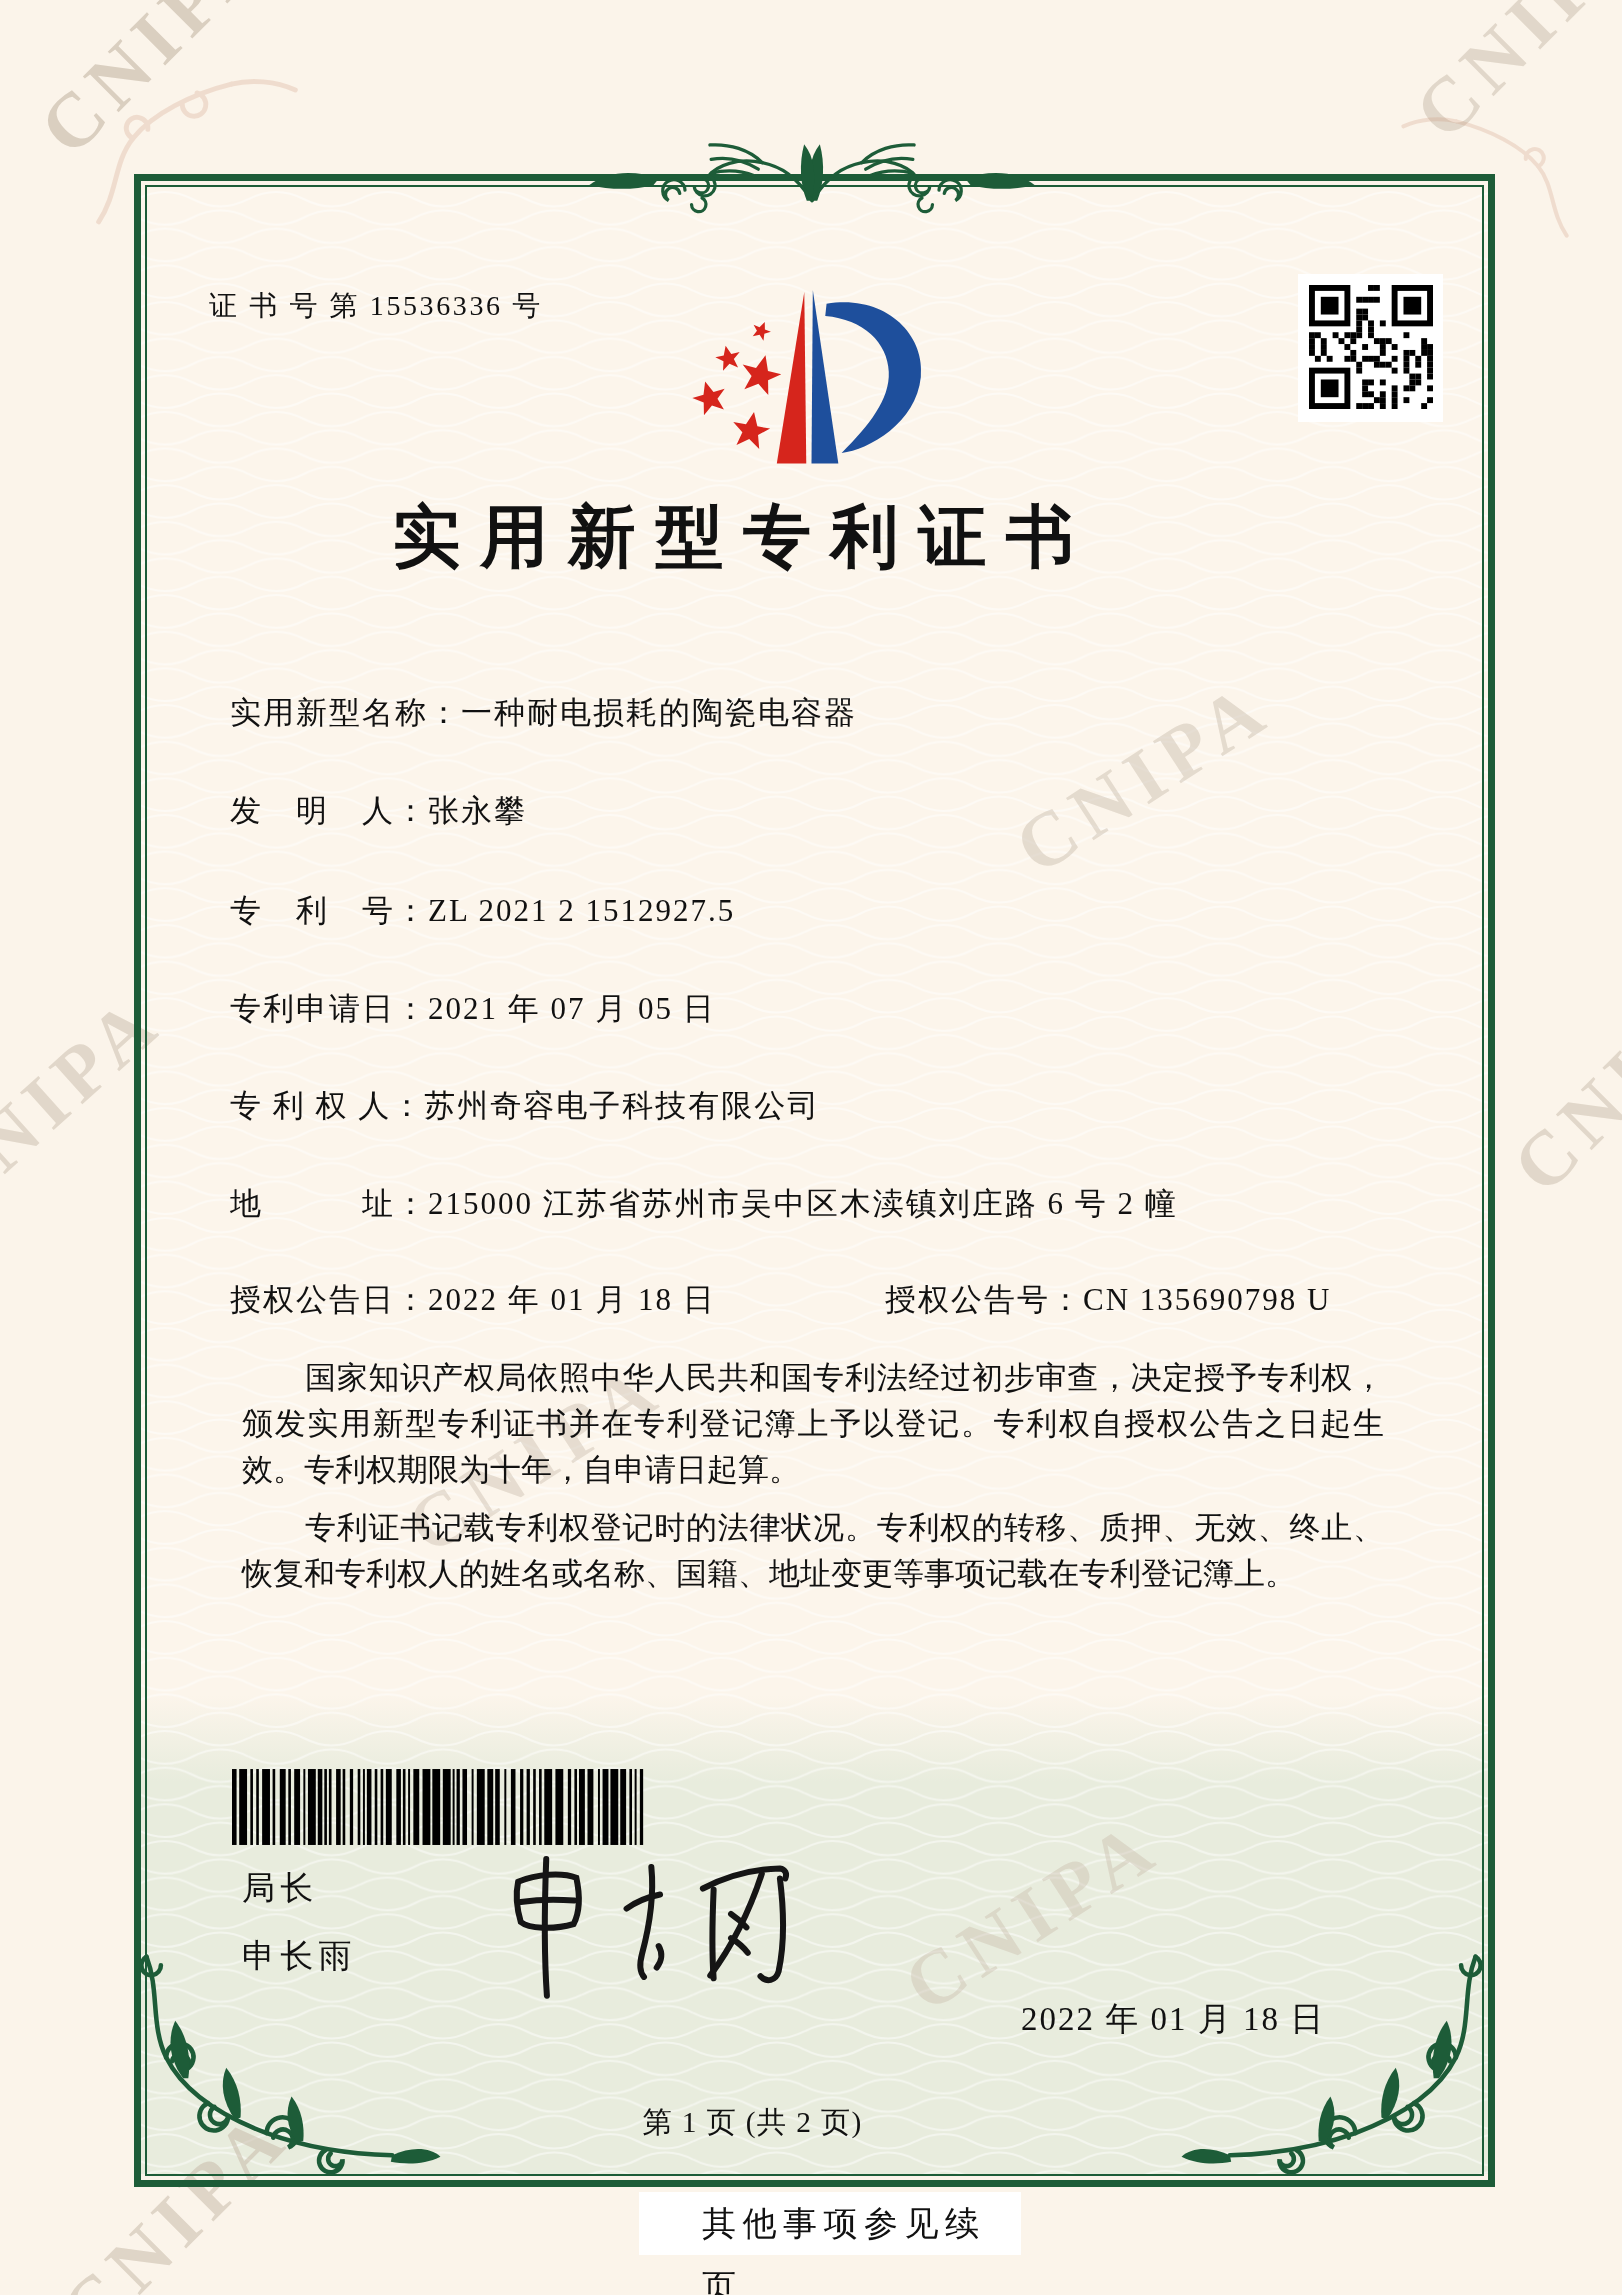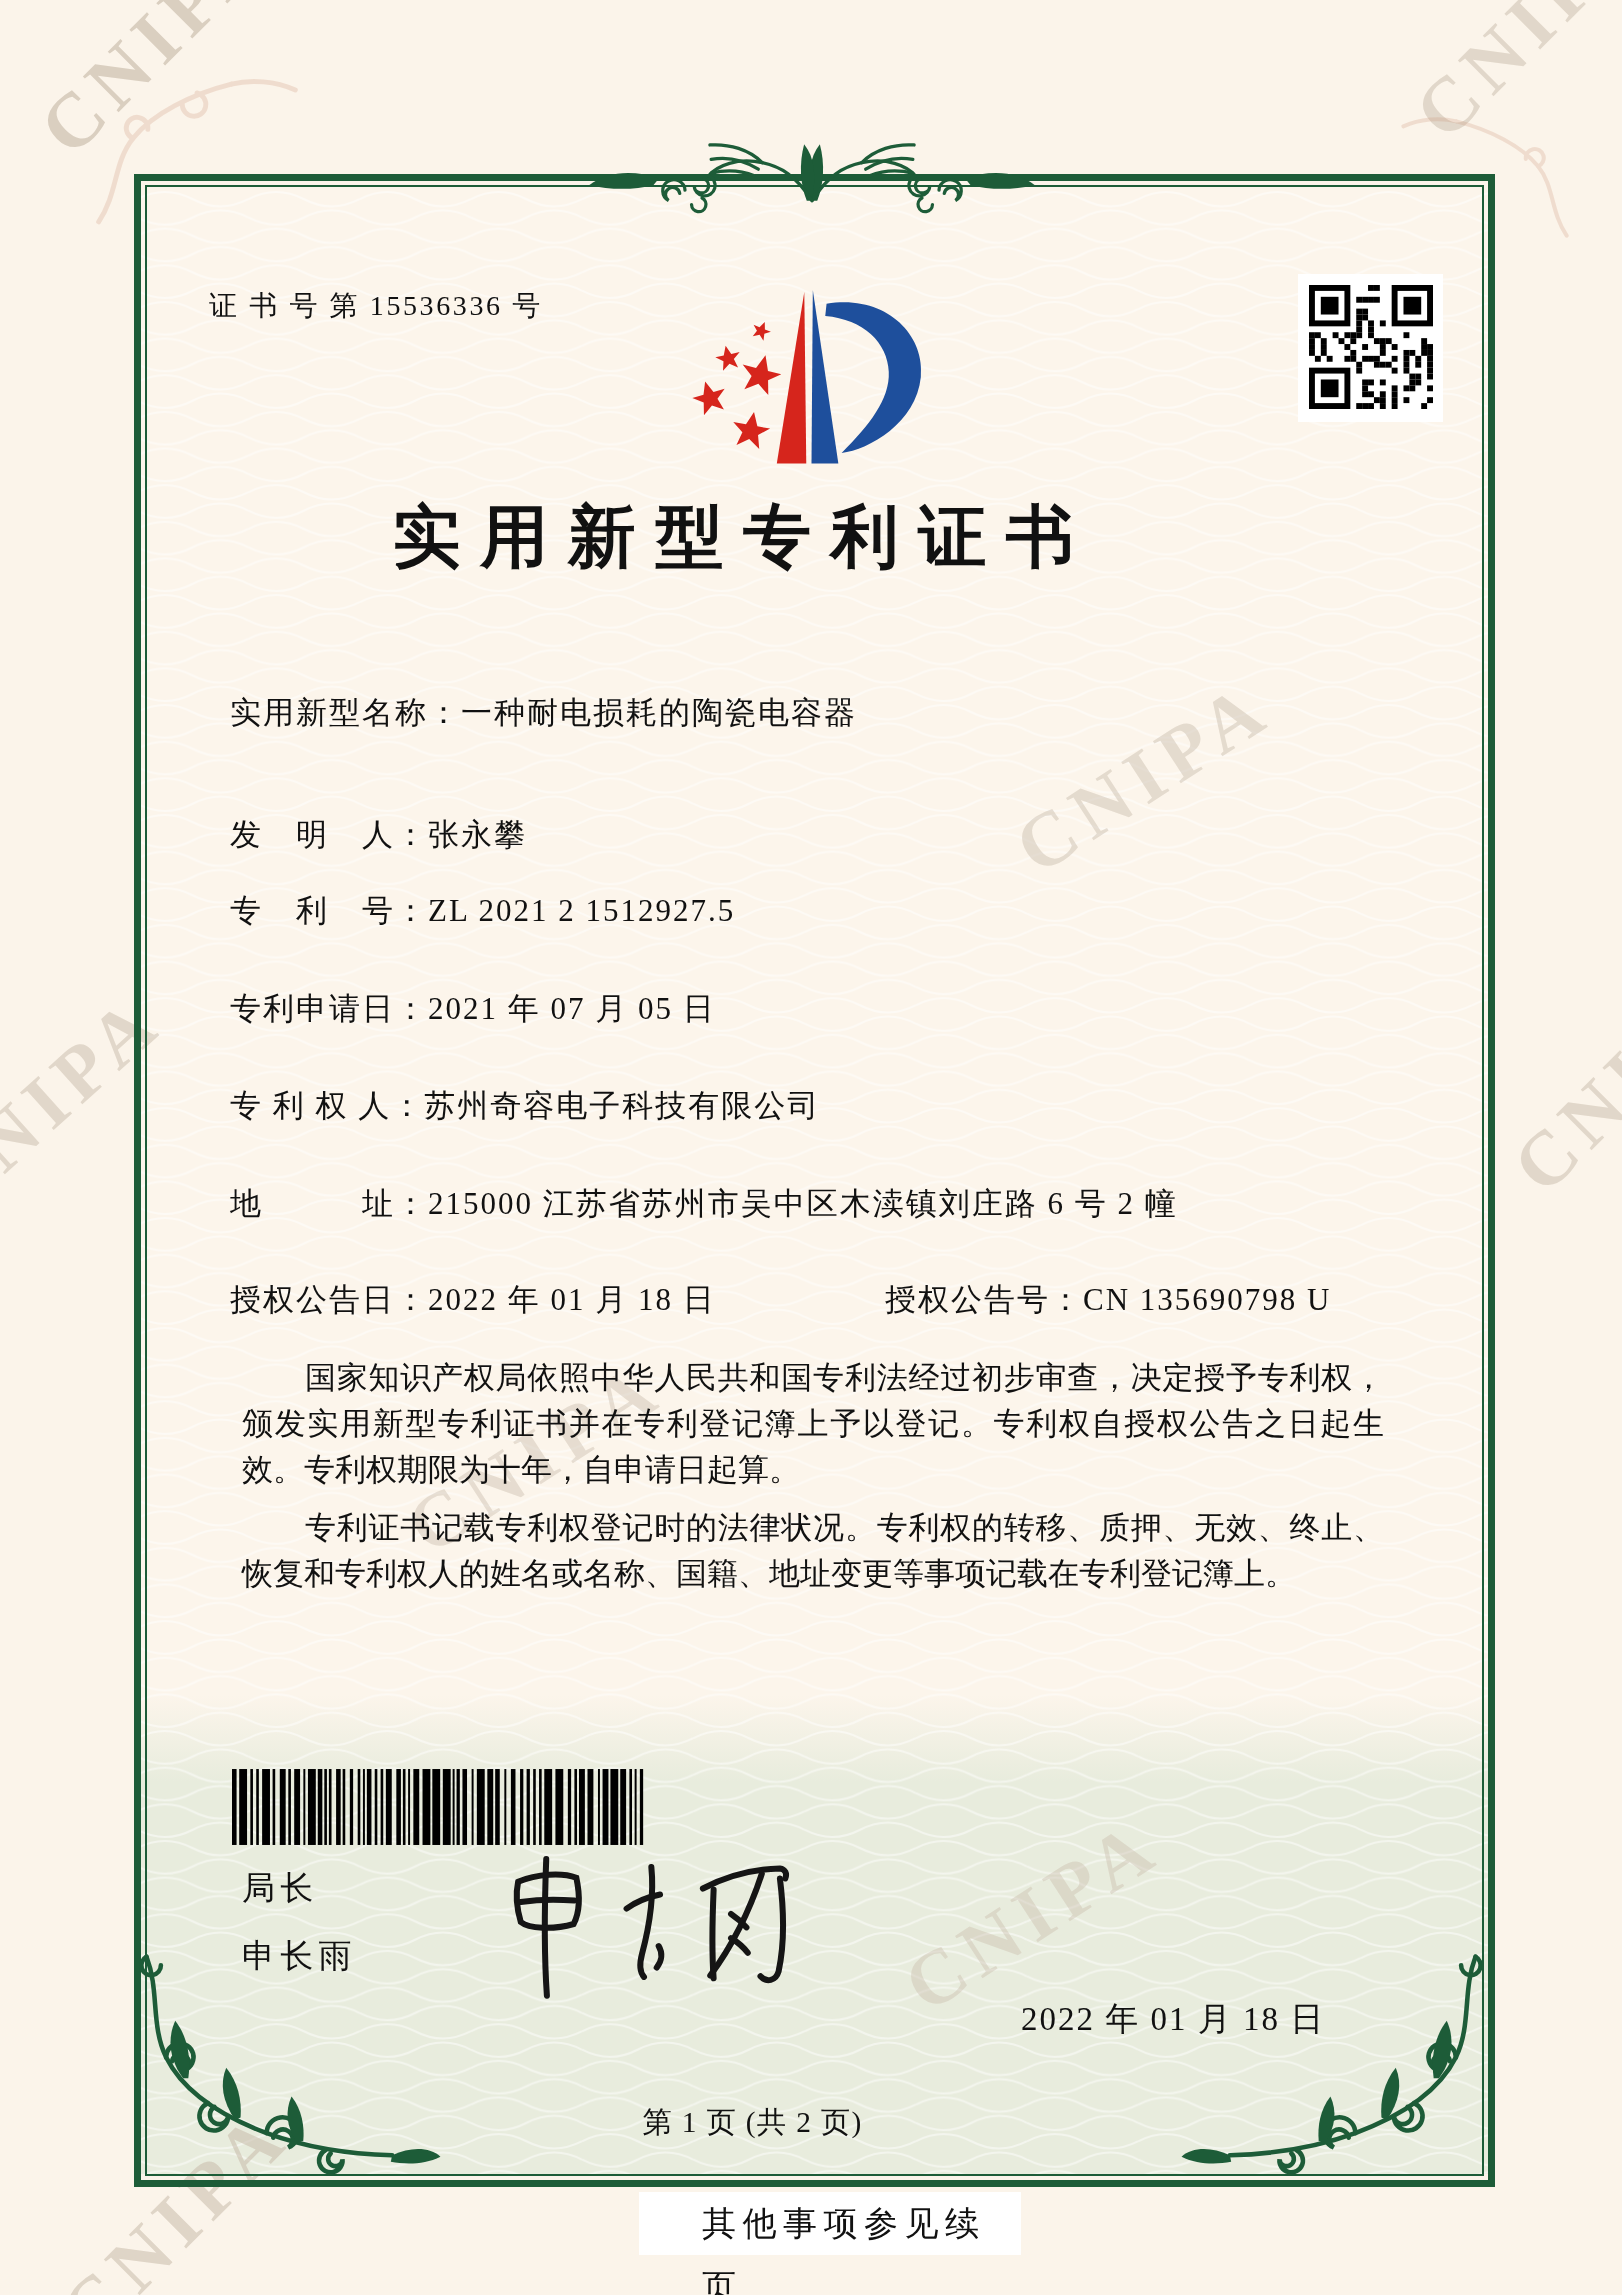--- a/index.html
+++ b/index.html
@@ -259,21 +259,21 @@
         <rect x="144" y="18" width="27" height="27" fill="#000"></rect>
         <rect x="0" y="126" width="63" height="63" fill="#000"></rect>
         <rect x="9" y="135" width="45" height="45" fill="#fff"></rect>
         <rect x="18" y="144" width="27" height="27" fill="#000"></rect>
       </svg>
   </div>
 
   <div class="content title" style="position:absolute;">实用新型专利证书</div>
 
   <div class="content field-row fr1" style="position:absolute;"><span>实用新型名称：</span><span>一种耐电损耗的陶瓷电容器</span></div>
-  <div class="content field-row fr2" style="position:absolute;margin-top:24px;"><span>发　明　人：</span><span>张永攀</span></div>
+  <div class="content field-row fr2" style="position:absolute;"><span>发　明　人：</span><span>张永攀</span></div>
   <div class="content field-row fr3" style="position:absolute;"><span>专　利　号：</span><span>ZL 2021 2 1512927.5</span></div>
   <div class="content field-row fr4" style="position:absolute;"><span>专利申请日：</span><span>2021 年 07 月 05 日</span></div>
   <div class="content field-row fr5" style="position:absolute;"><span>专 利 权 人：</span><span>苏州奇容电子科技有限公司</span></div>
   <div class="content field-row fr6" style="position:absolute;"><span>地　　　址：</span><span>215000 江苏省苏州市吴中区木渎镇刘庄路 6 号 2 幢</span></div>
   <div class="content field-row fr7" style="position:absolute;"><span>授权公告日：</span><span>2022 年 01 月 18 日</span></div>
   <div class="content grant-no" style="position:absolute;"><span>授权公告号：</span><span>CN 135690798 U</span></div>
 
   <div class="content paragraphs" style="position:absolute;">
     <p>国家知识产权局依照中华人民共和国专利法经过初步审查，决定授予专利权，颁发实用新型专利证书并在专利登记簿上予以登记。专利权自授权公告之日起生效。专利权期限为十年，自申请日起算。</p>
     <p>专利证书记载专利权登记时的法律状况。专利权的转移、质押、无效、终止、恢复和专利权人的姓名或名称、国籍、地址变更等事项记载在专利登记簿上。</p>

